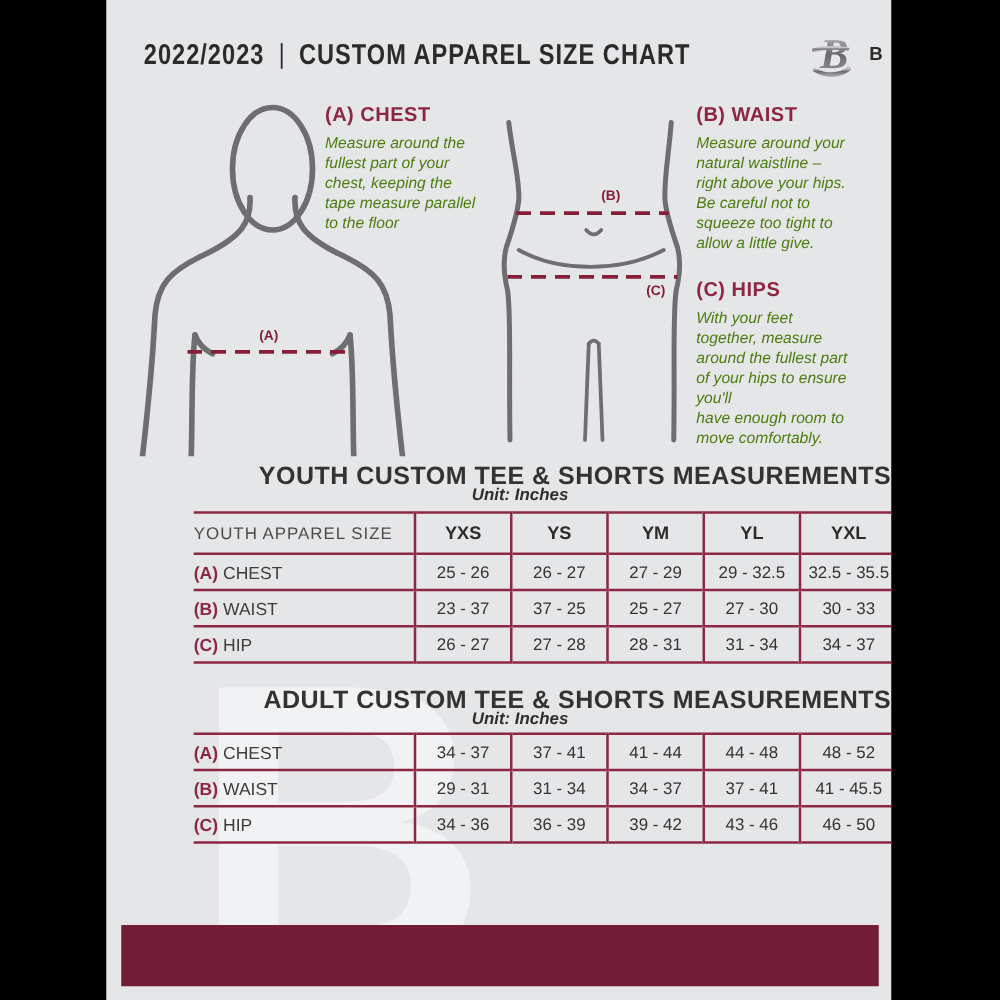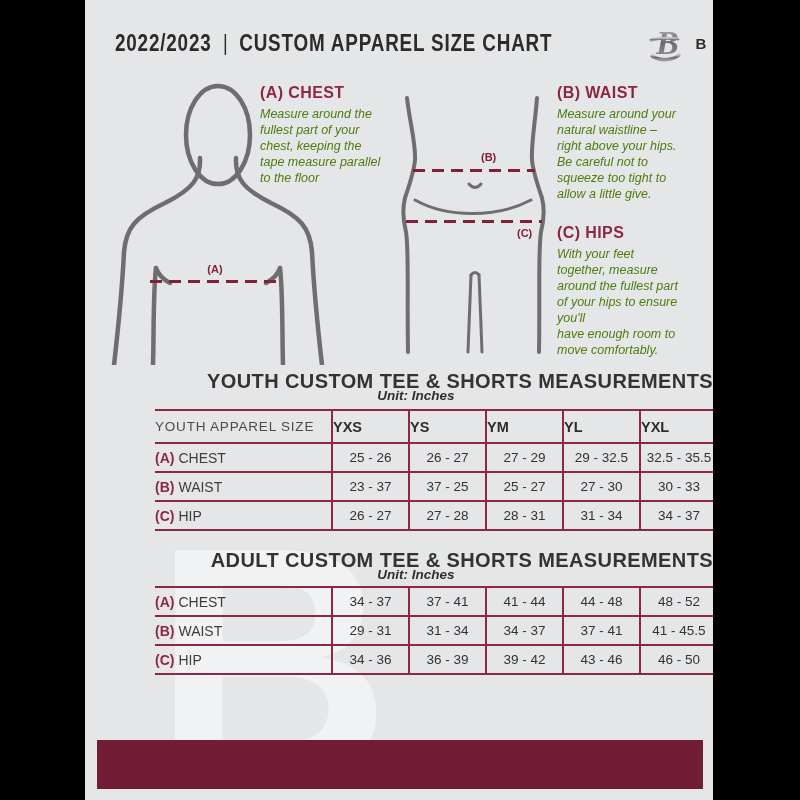--- a/index.html
+++ b/index.html
@@ -81,21 +81,21 @@
   table.size-table th, table.size-table td {
     border-left: 2px solid #8e2743; padding: 0; vertical-align: middle;
   }
   table.size-table th:first-child, table.size-table td:first-child { border-left: none; }
   table.size-table tr.hdr { height: 33px; }
   table.size-table tr.row { height: 29px; }
   th.col-label {
     font-weight: 400; font-size: 13.5px; color: #4b4b4b; letter-spacing: 0.8px;
     text-align: left; padding-left: 12px;
   }
-  th.col-size { font-weight: 700; font-size: 14.5px; color: #2c2c2c; text-align: left; }
+  th.col-size { font-weight: 700; font-size: 14.5px; color: #2c2c2c; text-align: center; }
   td.row-label { text-align: left; padding-left: 12px; font-size: 14px; color: #3d3d3d; }
   td.row-label .prefix { font-weight: 700; color: #8d2741; margin-right: 4px; }
   td.val { text-align: center; font-size: 13.5px; color: #333; }
 
   
   .footer-bar {
     position: absolute; left: 12px; top: 740px; width: 606px; height: 49px;
     background: #731c36; z-index: 2;
   }
 </style>

